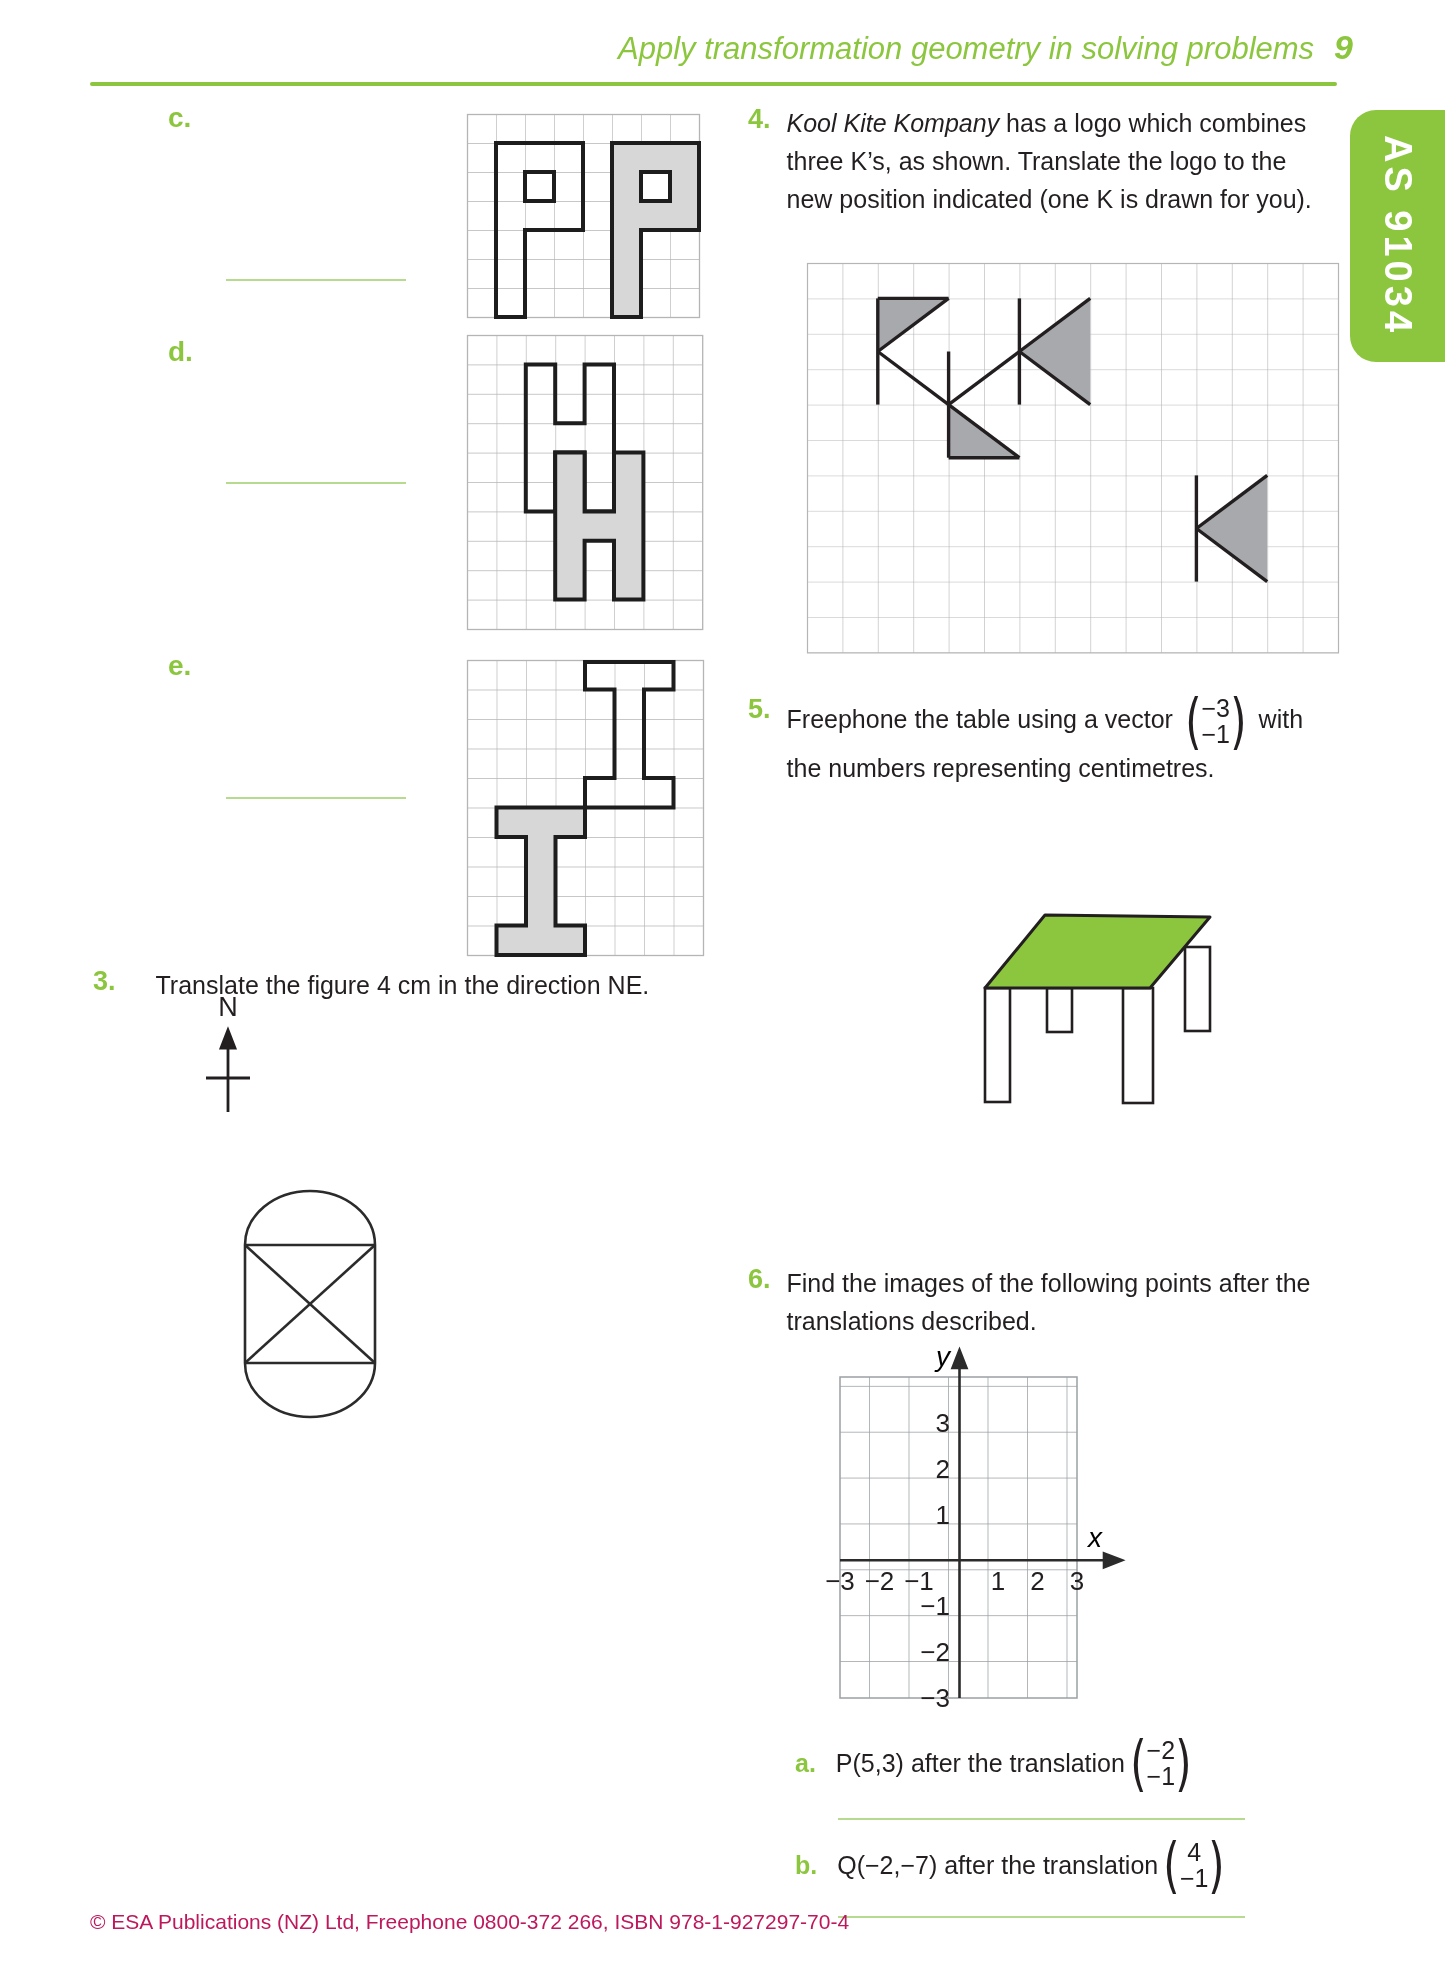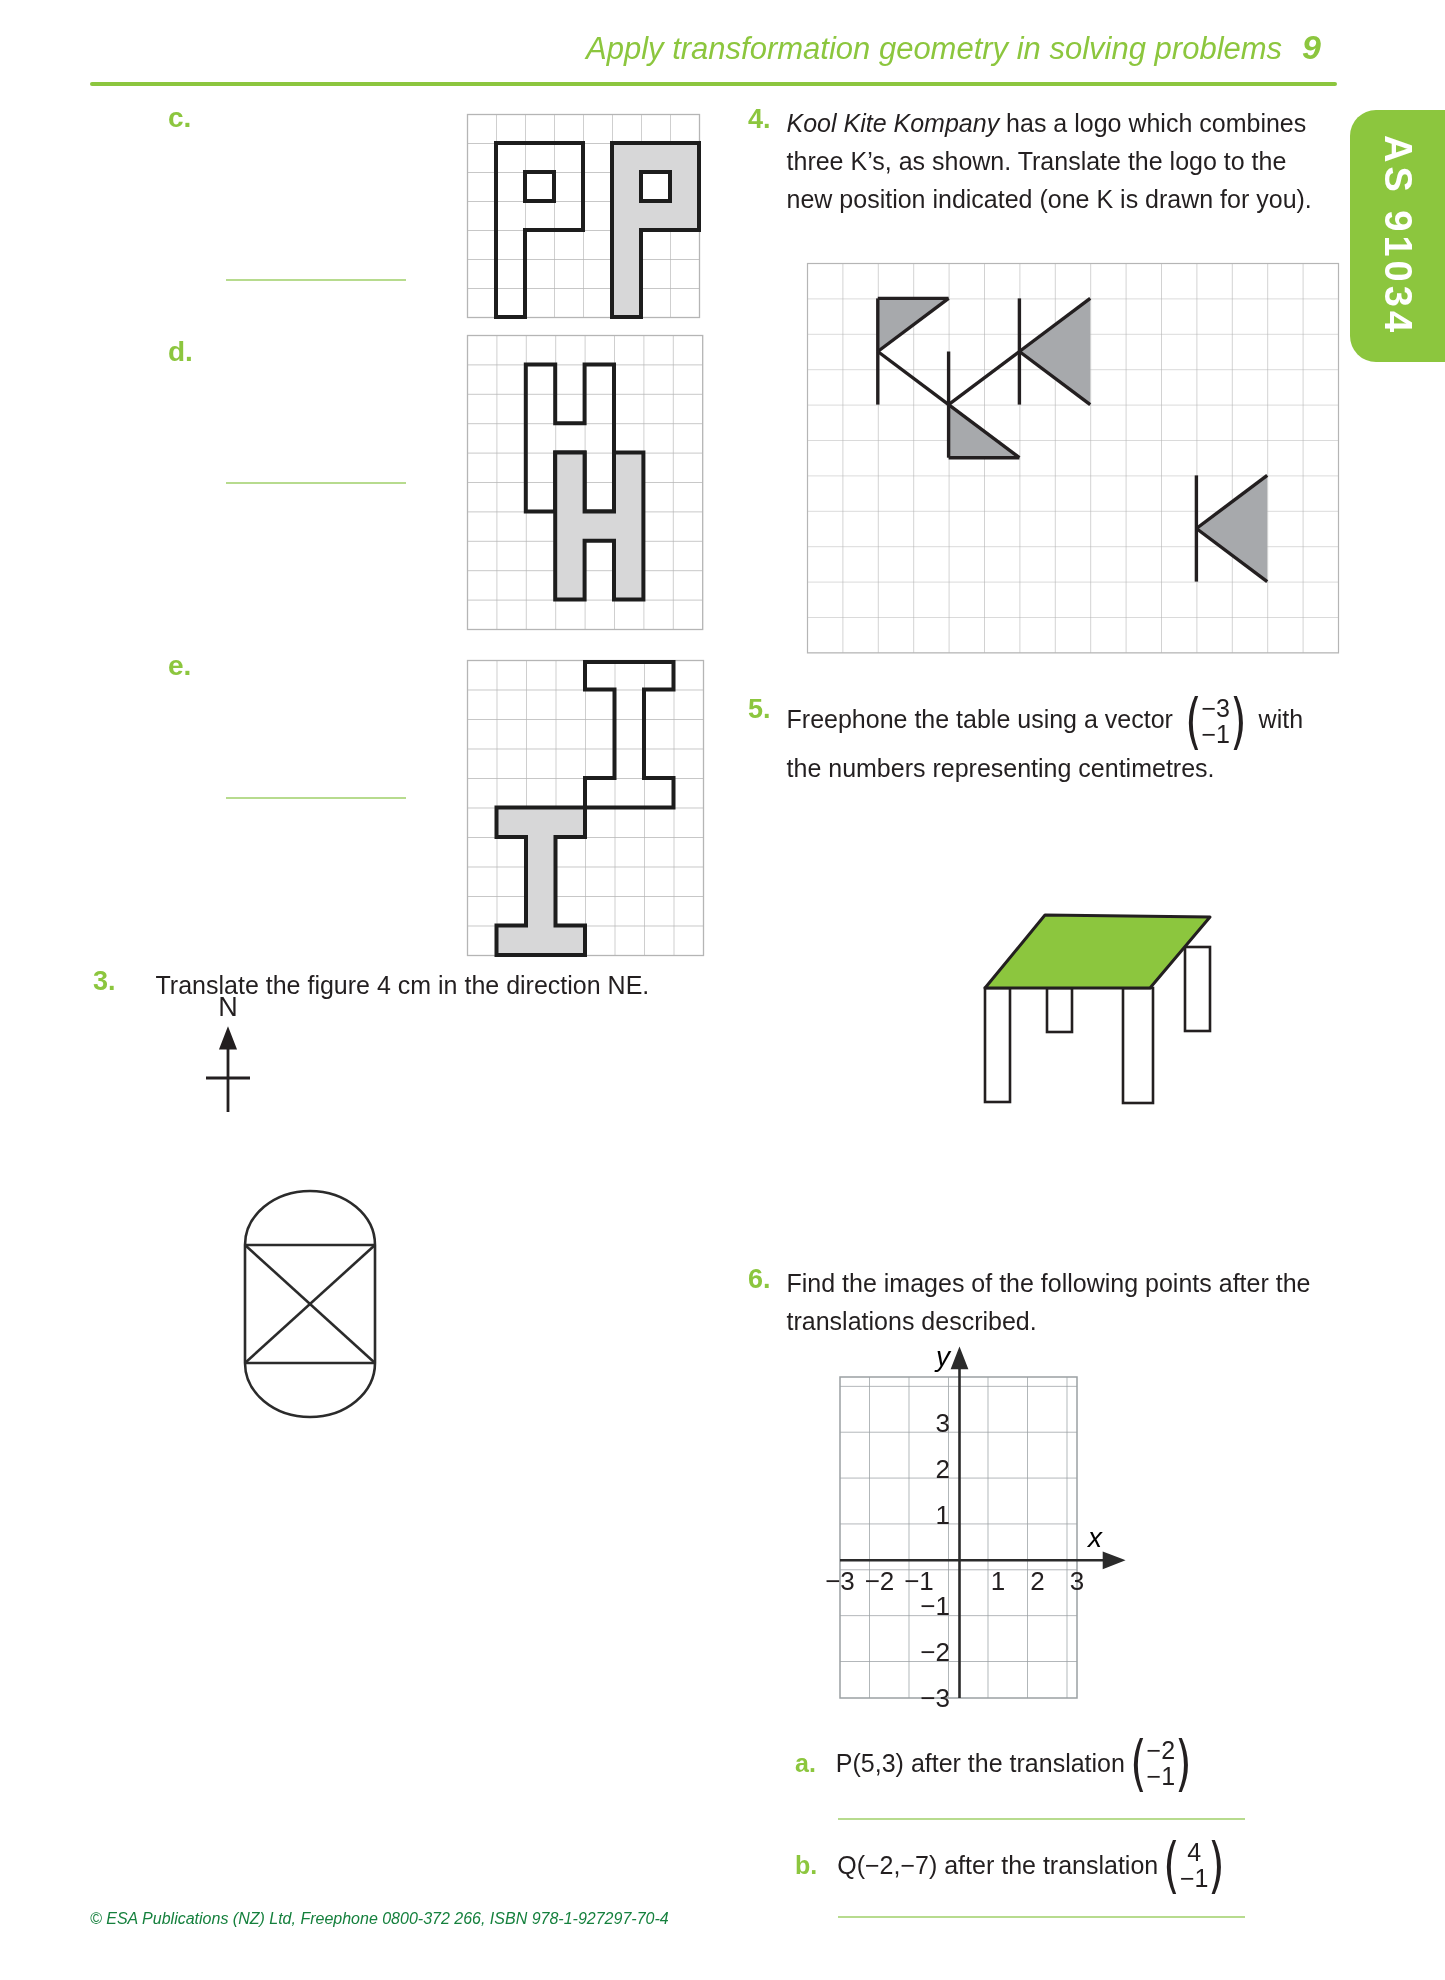--- a/index.html
+++ b/index.html
@@ -1,20 +1,20 @@
 <!DOCTYPE html>
 <html><head>
 <meta charset="utf-8">
 <style>
   html,body{margin:0;padding:0;background:#888;}
   .page{position:relative;width:1445px;height:1980px;background:#ffffff;margin:0 auto;
         font-family:"Liberation Sans",sans-serif;color:#231f20;overflow:hidden;}
 
   
-  .title{position:absolute;left:300px;right:124px;top:28px;text-align:right;
+  .title{position:absolute;left:300px;right:92px;top:28px;text-align:right;
          font-style:italic;font-size:31px;color:#8cc63e;white-space:nowrap;}
   .title .pn{font-weight:bold;font-size:34px;margin-left:20px;}
   .rule{position:absolute;left:90px;top:82px;width:1247px;height:4px;background:#8cc63e;border-radius:2px;}
 
   
   .tab{position:absolute;left:1350px;top:110px;width:95px;height:252px;background:#8cc63e;
        border-radius:26px 0 0 26px;display:flex;align-items:center;justify-content:center;}
   .tab span{writing-mode:vertical-rl;color:#ffffff;font-weight:bold;font-size:38px;letter-spacing:4px;}
 
   
@@ -31,21 +31,21 @@
   .vec{display:inline-flex;align-items:center;vertical-align:middle;margin:0 5px;}
   .vec .num{display:flex;flex-direction:column;align-items:center;line-height:1.02;font-size:25px;}
   .paren{display:inline-block;font-size:58px;line-height:0.95;font-family:"DejaVu Sans",sans-serif;
          transform:scaleX(.72) scaleY(1.05);color:#231f20;margin:0 -3px;}
 
   .subrow{position:absolute;display:flex;align-items:center;font-size:25px;}
   .subrow .slab{color:#8cc63e;font-weight:bold;margin-right:20px;}
 
   .compassN{position:absolute;left:203px;top:992px;width:50px;text-align:center;font-size:27px;color:#231f20;}
 
-  .footer{position:absolute;left:90px;top:1910px;font-style:italic;font-size:16px;color:#15803d;white-space:nowrap;}
+  .footer{position:absolute;left:90px;top:1910px;font-size:21px;color:#be185d;white-space:nowrap;}
 
   svg{position:absolute;overflow:visible;}
   text{font-family:"Liberation Sans",sans-serif;}
 </style>
 </head>
 <body>
 
 <div class="page">
 
   <div class="title">

